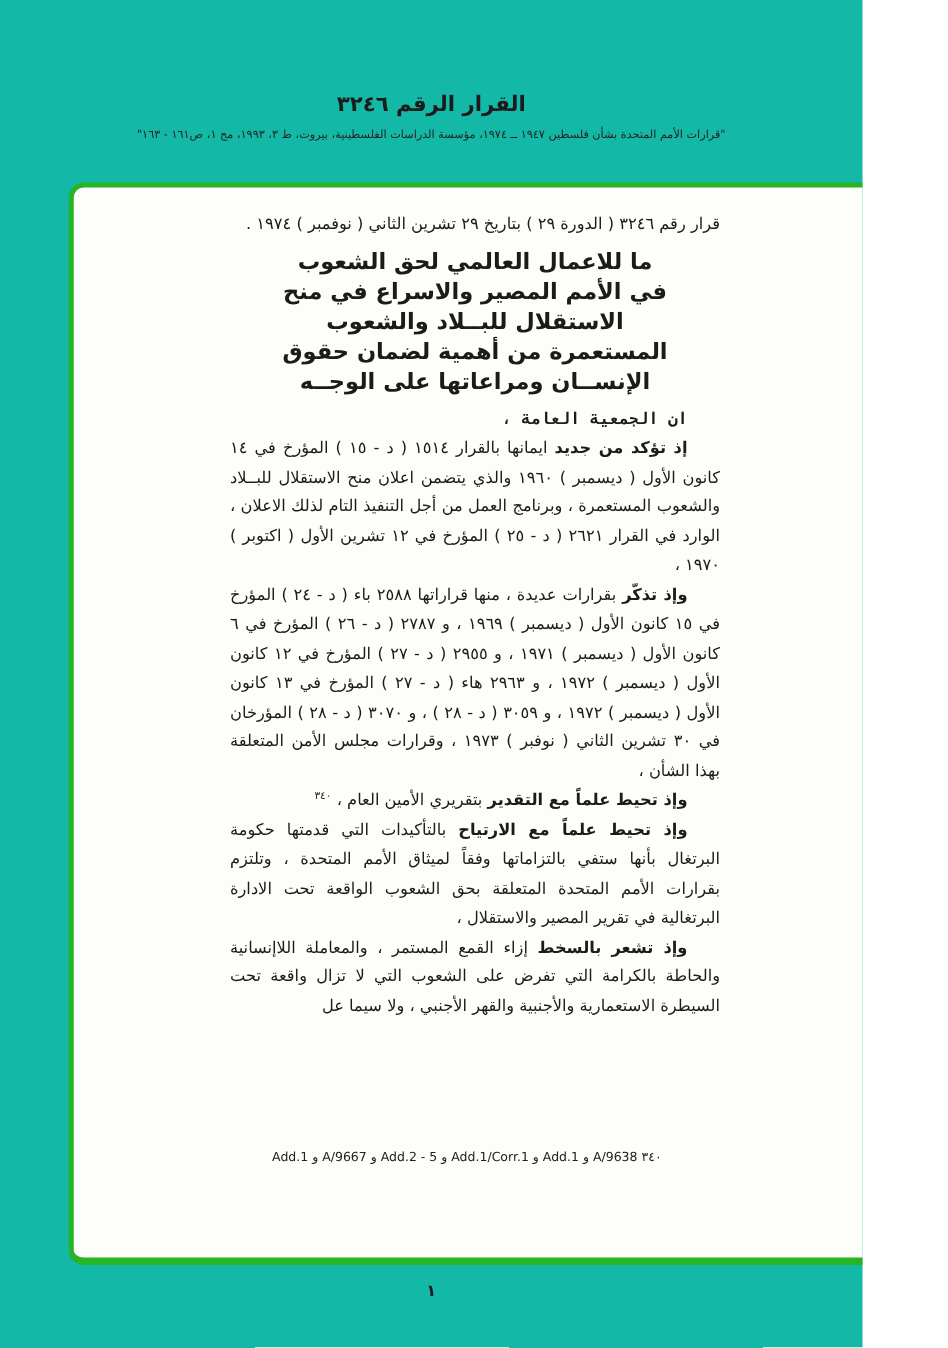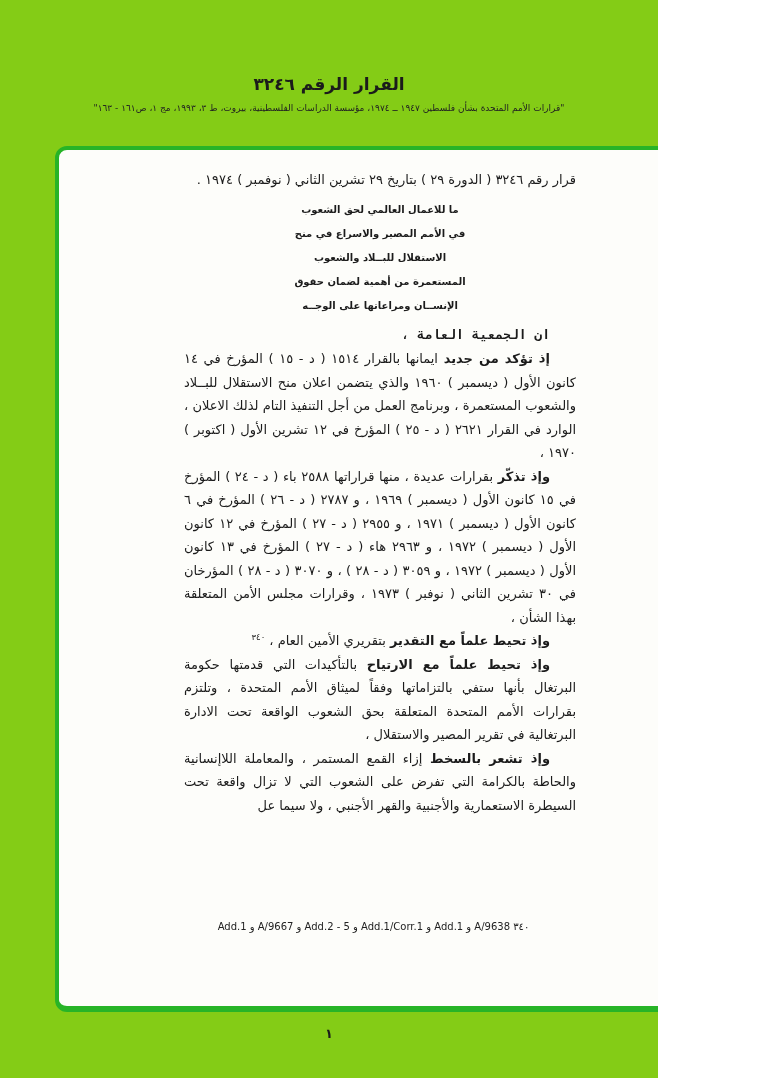--- a/index.html
+++ b/index.html
@@ -1,23 +1,24 @@
 <!DOCTYPE html>
 <html lang="ar"><head>
 <meta charset="utf-8">
 <style>
   html, body { margin:0; padding:0; background:#ffffff; }
   .page {
     position:relative;
     width:658px;
     height:1078px;
-    background:#84cc16;
+    background:#14b8a6;
     font-family:"DejaVu Sans", sans-serif;
     color:#1b1b1b;
     overflow:hidden;
+    padding-left:32px;
   }
 
   
   .page-header {
     position:absolute;
     top:74px; left:0; right:0;
     text-align:center;
     direction:rtl;
   }
   .res-number {
@@ -56,21 +57,21 @@
   }
   .doc-content p { margin:0; }
 
   .intro { margin-bottom:4px; }
 
   .title-block {
     font-weight:bold;
     text-align:center;
     margin:6px 10px 6px 10px;
     line-height:24px;
-    font-size:10px;
+    font-size:18px;
   }
 
   .opening {
     font-weight:bold;
     text-indent:26px;
     margin:3px 0 1px 0;
     font-family:Liberation Mono, monospace;
   }
 
   .para { text-indent:26px; }

